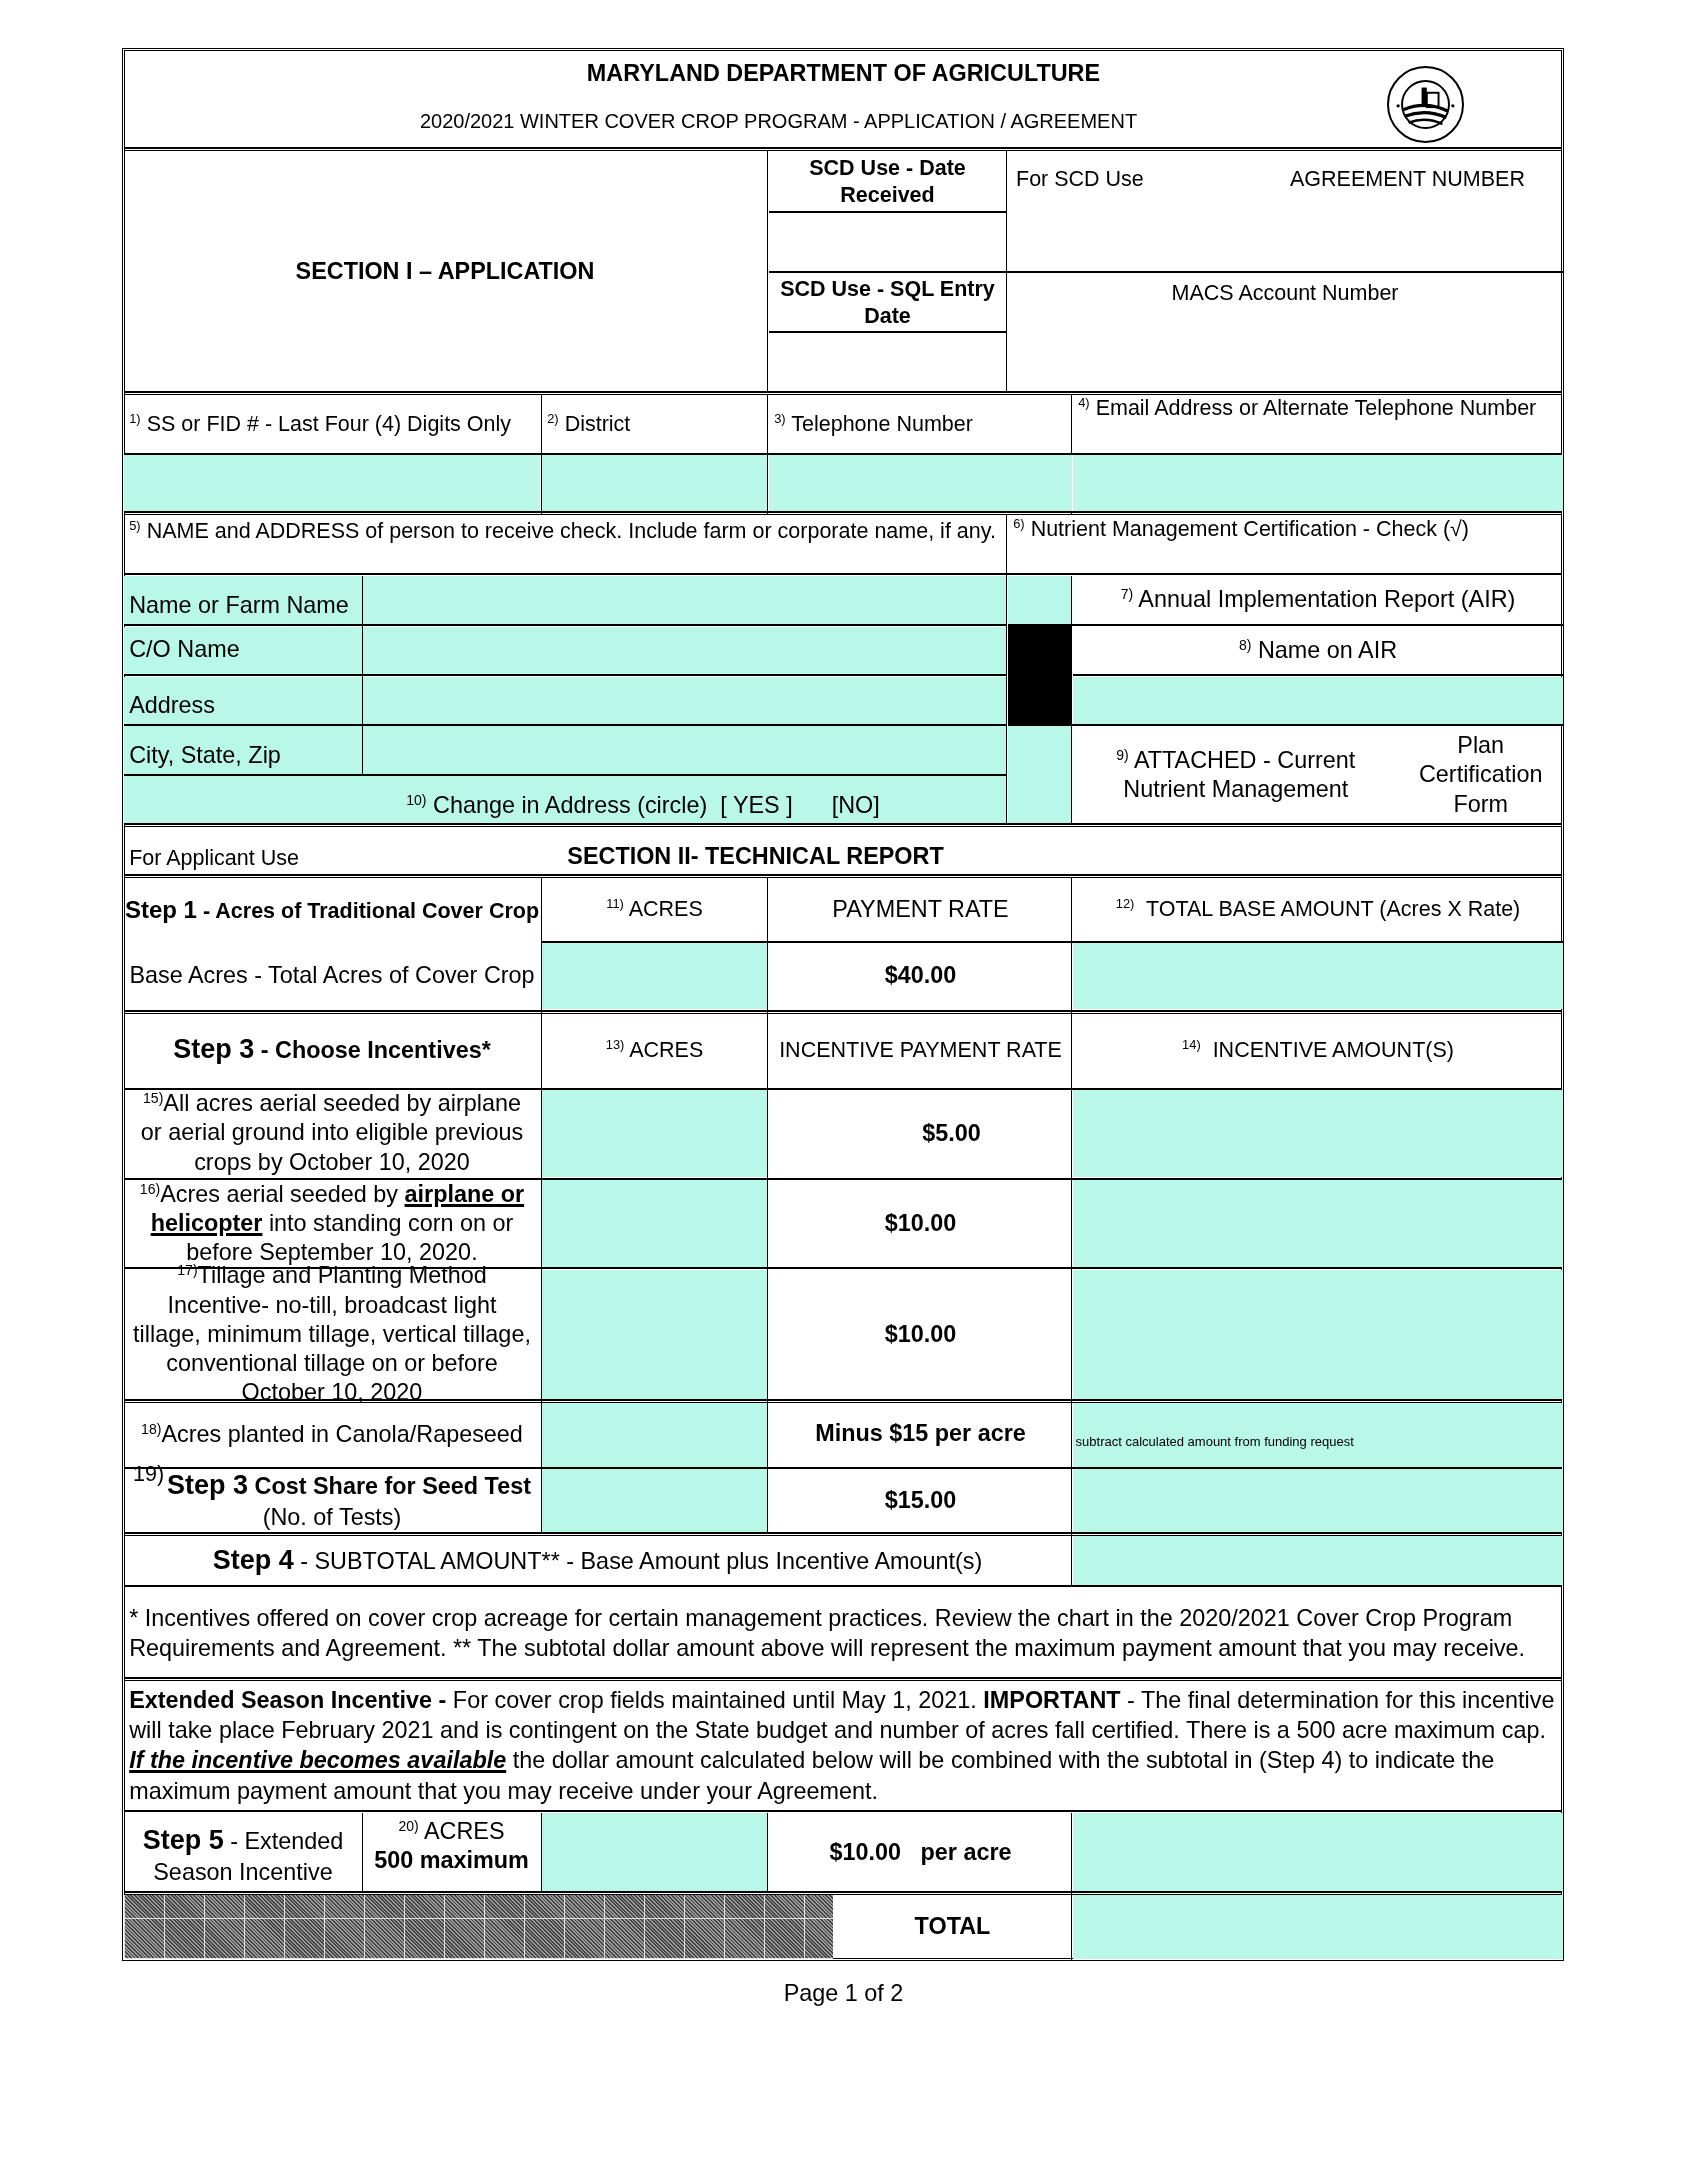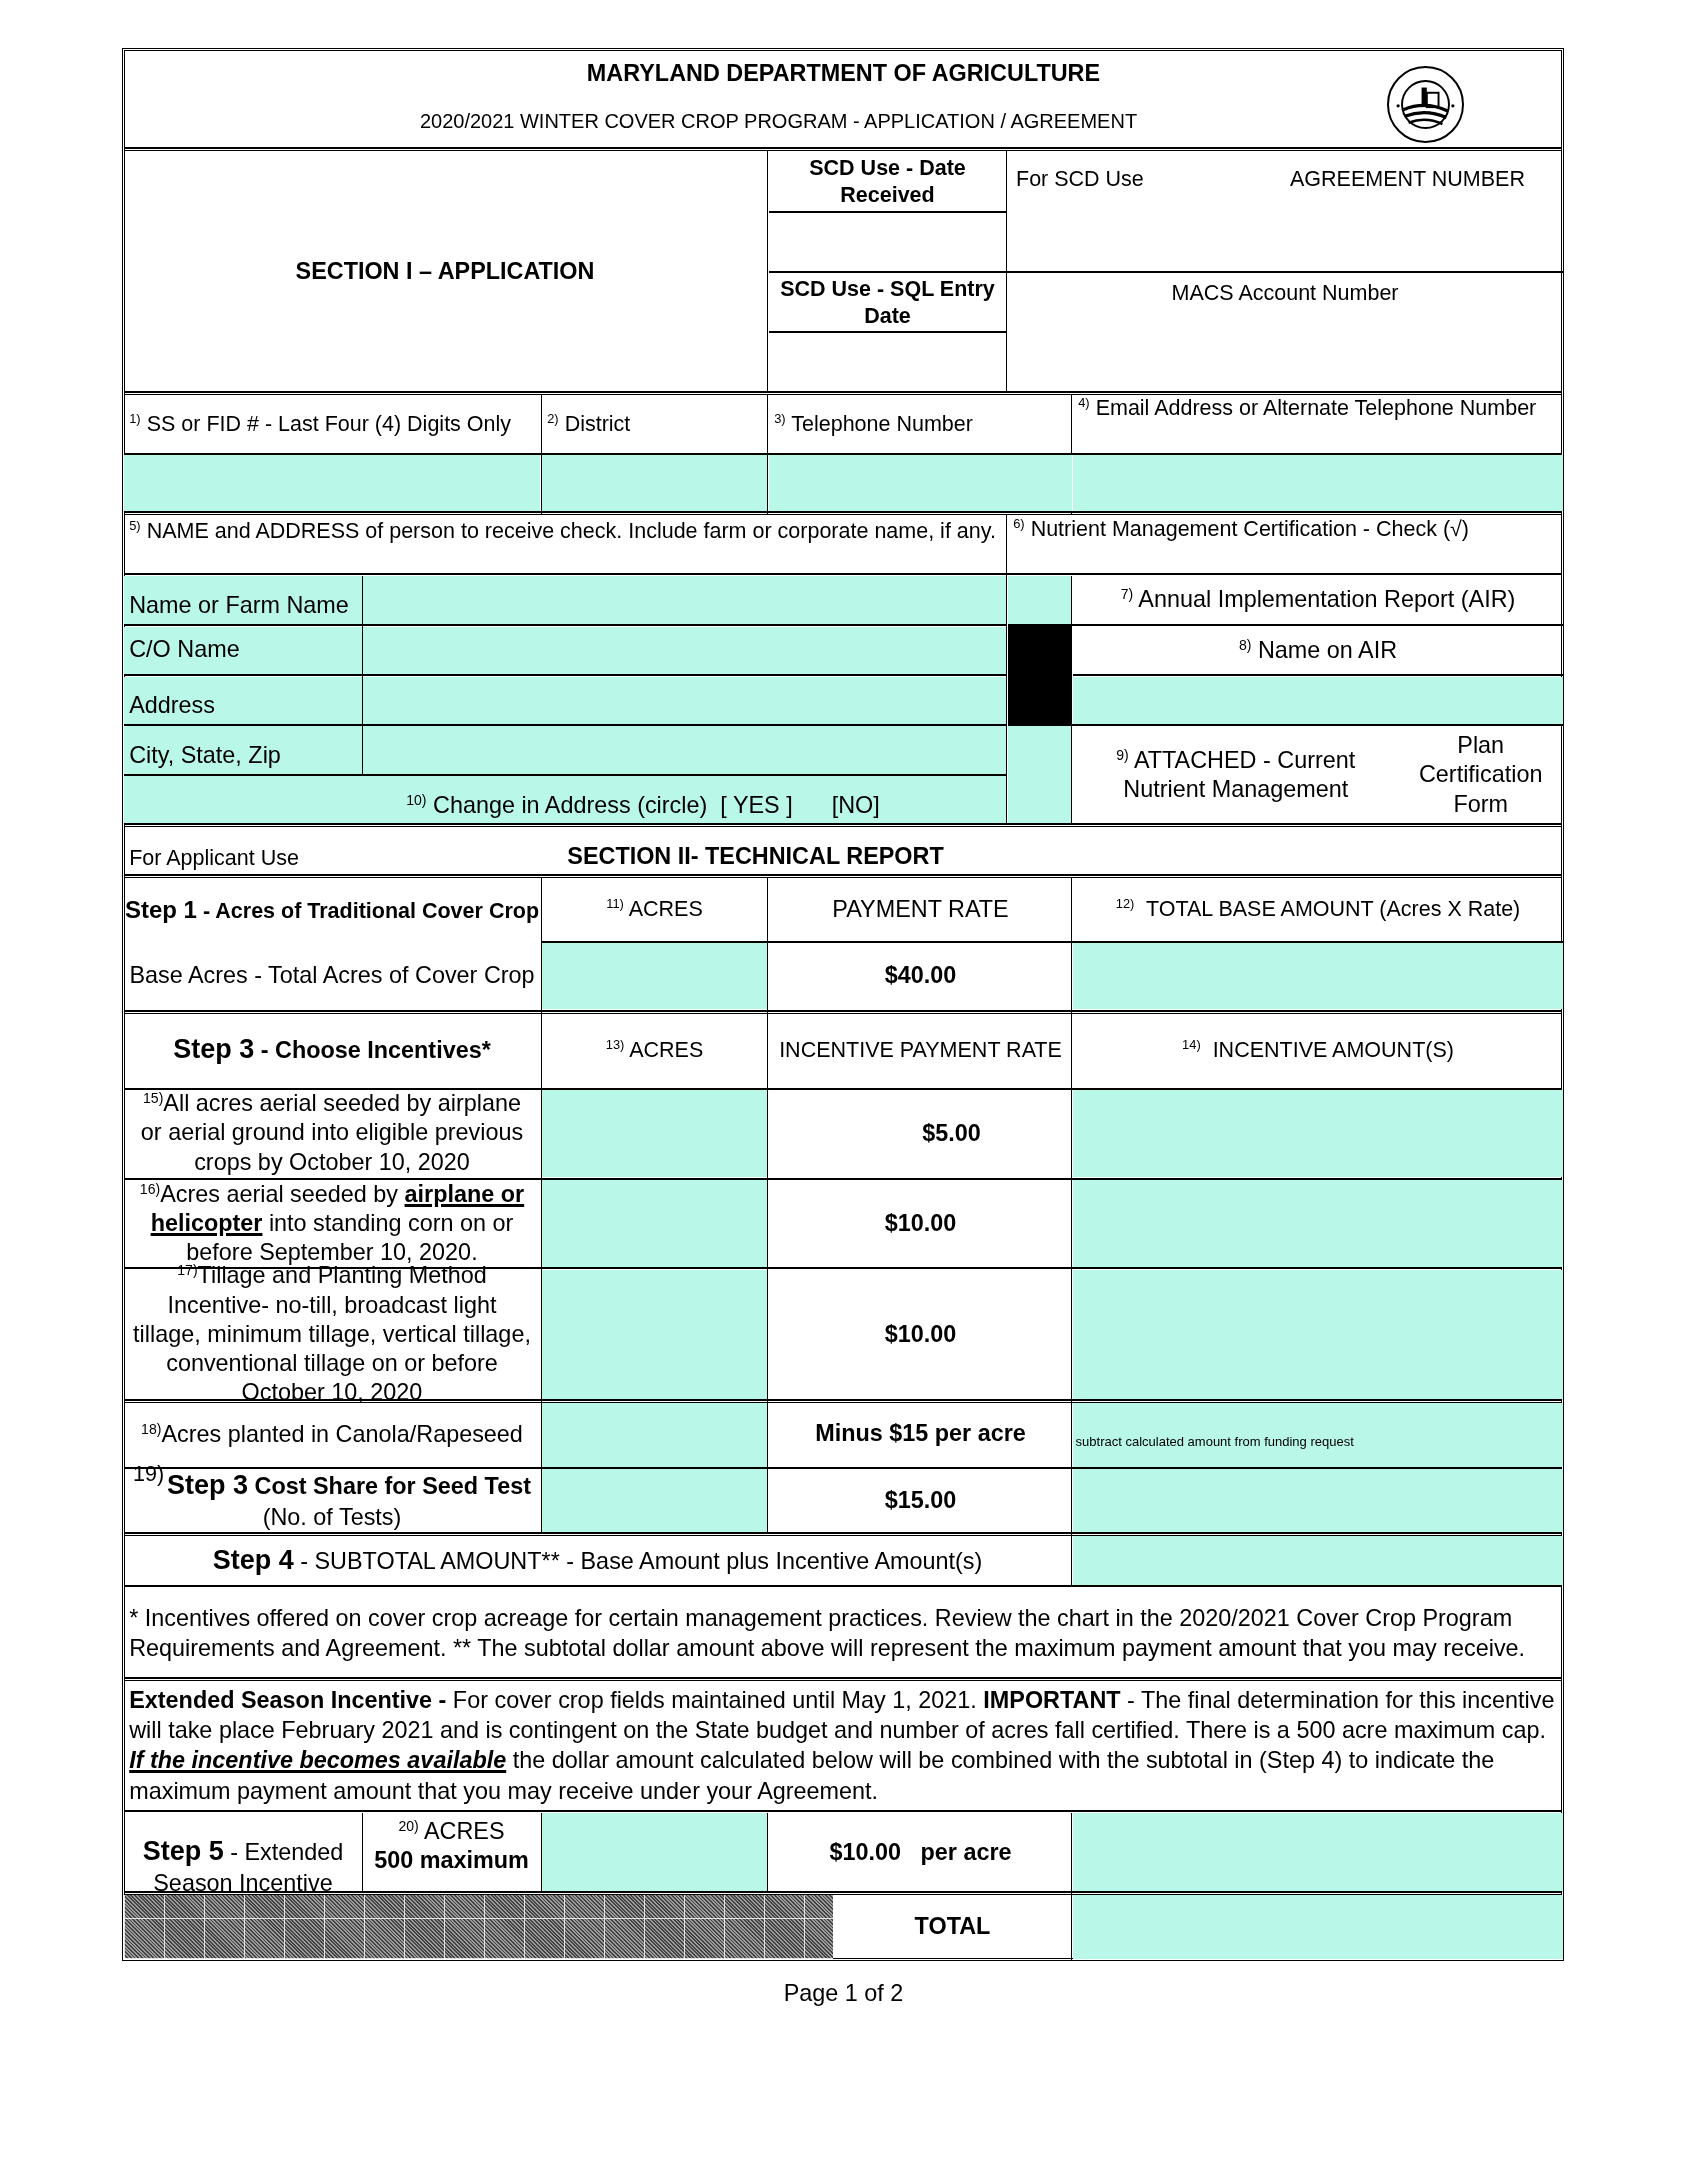--- a/index.html
+++ b/index.html
@@ -228,21 +228,21 @@
 
 <div class="cell f34 left" style="left:124px; top:1682px; width:1438px; height:128px; padding-right:5.2px; line-height:1.3; align-items:flex-start; padding-top:2.6px;">
   <span><span class="b">Extended Season Incentive - </span><span>For cover crop fields maintained until May 1, 2021.  </span><span class="b">IMPORTANT</span><span> - The final determination  for this incentive will take place February 2021 and is contingent on the State budget and number of acres fall certified. There is a 500 acre maximum cap.  </span><span class="b u" style="font-style:italic;">If the incentive becomes available</span><span> the dollar amount calculated below will be combined with the subtotal in (Step 4) to indicate the maximum payment amount that you may receive under your Agreement.</span></span>
 </div>
 <div class="hl" style="left:124px; top:1810px; width:1438px;"></div>
 
 <div class="vl" style="left:362px; top:1813px; height:79px;"></div>
 <div class="vl" style="left:541px; top:1813px; height:79px;"></div>
 <div class="vl" style="left:767px; top:1813px; height:79px;"></div>
 <div class="vl" style="left:1071px; top:1813px; height:147px;"></div>
-<div class="cell" style="left:124px; top:1813px; width:238px; height:65px; flex-direction:column; justify-content:flex-start; padding-top:22px;">
+<div class="cell" style="left:124px; top:1813px; width:238px; height:65px; flex-direction:column; justify-content:flex-start; padding-top:11px;">
   <span><span class="b" style="font-size:27px;">Step 5</span><span class="f34"> -  Extended</span></span>
   <span class="f34">Season Incentive</span>
 </div>
 <div class="cell" style="left:363px; top:1813px; width:177px; height:65px; flex-direction:column; justify-content:flex-start; padding-top:3.9px;">
   <span class="f34"><sup>20)</sup> <span>ACRES</span></span>
   <span class="f34 b">500 maximum</span>
 </div>
 <div class="cell teal" style="left:542px; top:1813px; width:225px; height:79px;"></div>
 <div class="cell f34 b" style="left:769px; top:1813px; width:303px; height:79px; white-space:pre;">$10.00   per acre</div>
 <div class="cell teal" style="left:1073px; top:1813px; width:490px; height:79px;"></div>

